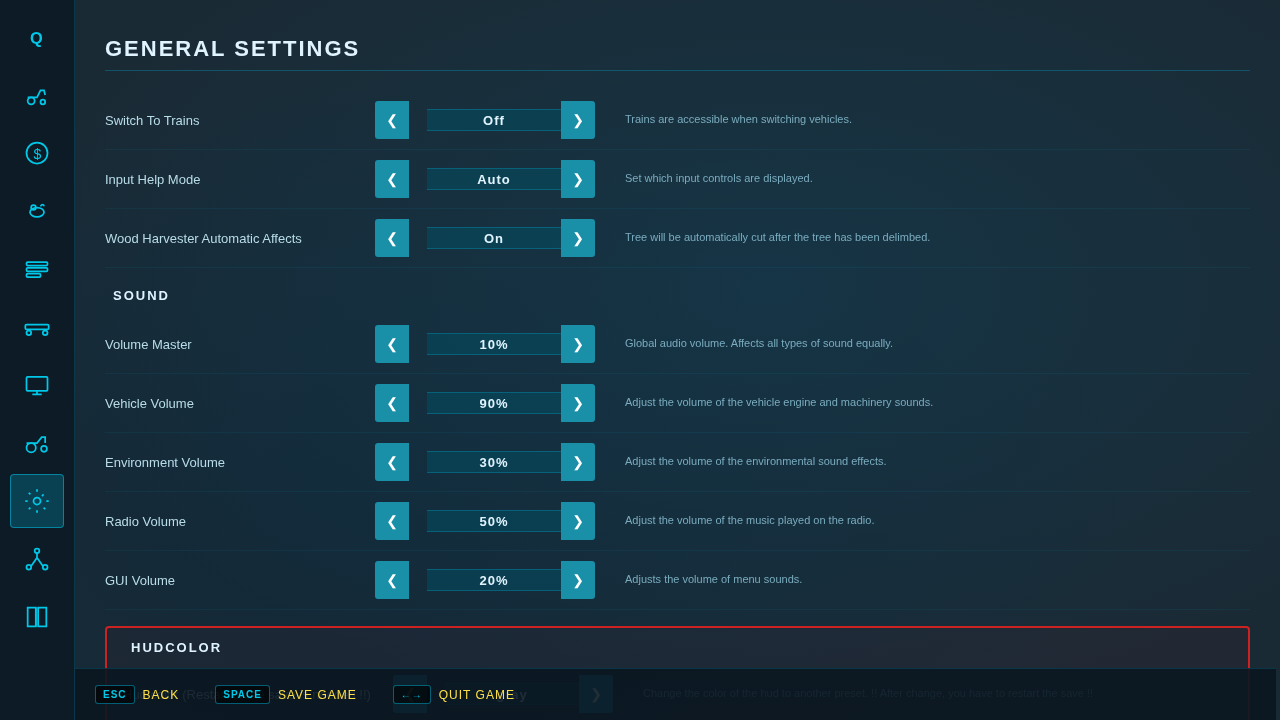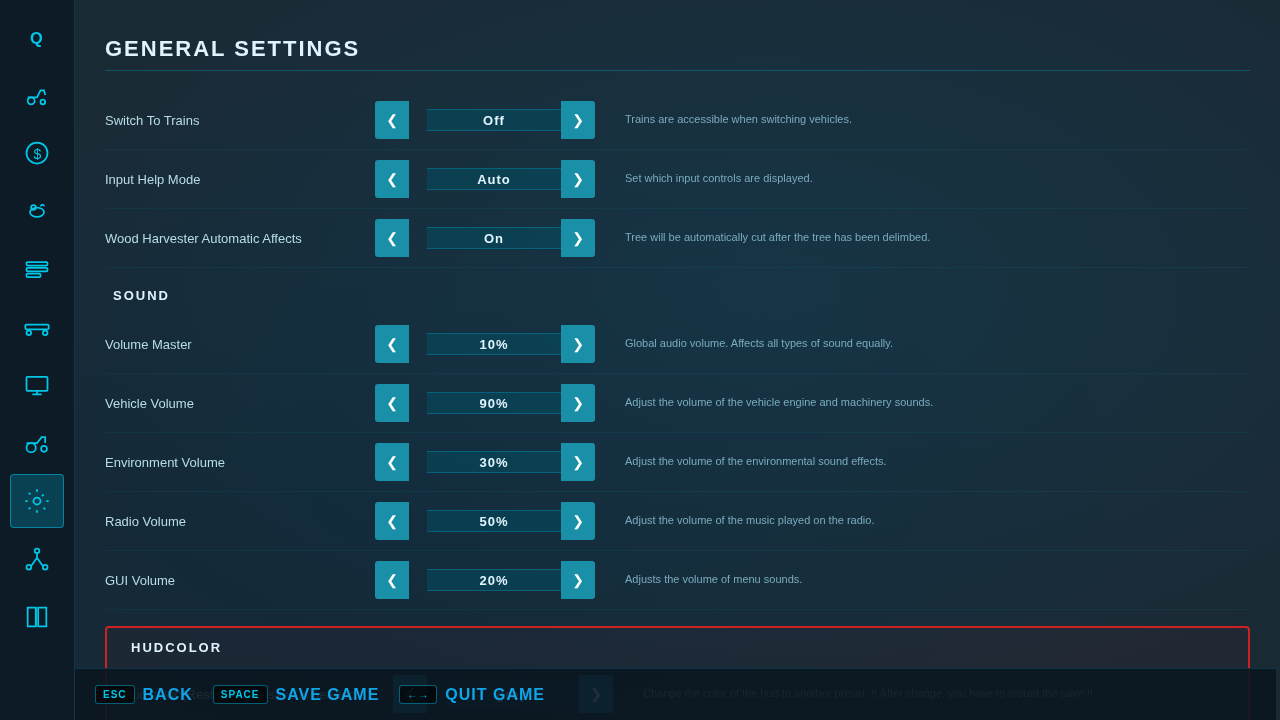--- a/index.html
+++ b/index.html
@@ -204,21 +204,21 @@
       position: absolute;
       bottom: 0;
       left: 75px;
       right: 4px;
       height: 52px;
       background: rgba(10,22,32,0.9);
       border-top: 1px solid rgba(0,180,220,0.2);
       display: flex;
       align-items: center;
       padding: 0 20px;
-      gap: 20px;
+      gap: 36px;
     }
 
     .bottom-btn {
       display: flex;
       align-items: center;
       gap: 8px;
       cursor: pointer;
     }
 
     .key-badge {
@@ -226,24 +226,24 @@
       border: 1px solid rgba(0,180,220,0.5);
       color: #00c8e8;
       font-size: 10px;
       font-weight: 700;
       padding: 3px 7px;
       border-radius: 3px;
       letter-spacing: 1px;
     }
 
     .bottom-btn-label {
-      font-size: 16px;
-      color: #0ea5e9;
+      font-size: 12px;
+      color: #fde047;
       letter-spacing: 1px;
-      font-weight: 700;
+      font-weight: 400;
       text-transform: uppercase;
     }
   </style>
 </head>
 <body>
 
 <div class="sidebar">
   <div class="sidebar-item">
     <svg viewBox="0 0 24 24">
         <text x="6" y="18" font-size="14" fill="#00c8e8" stroke="none" font-weight="bold">Q</text>

